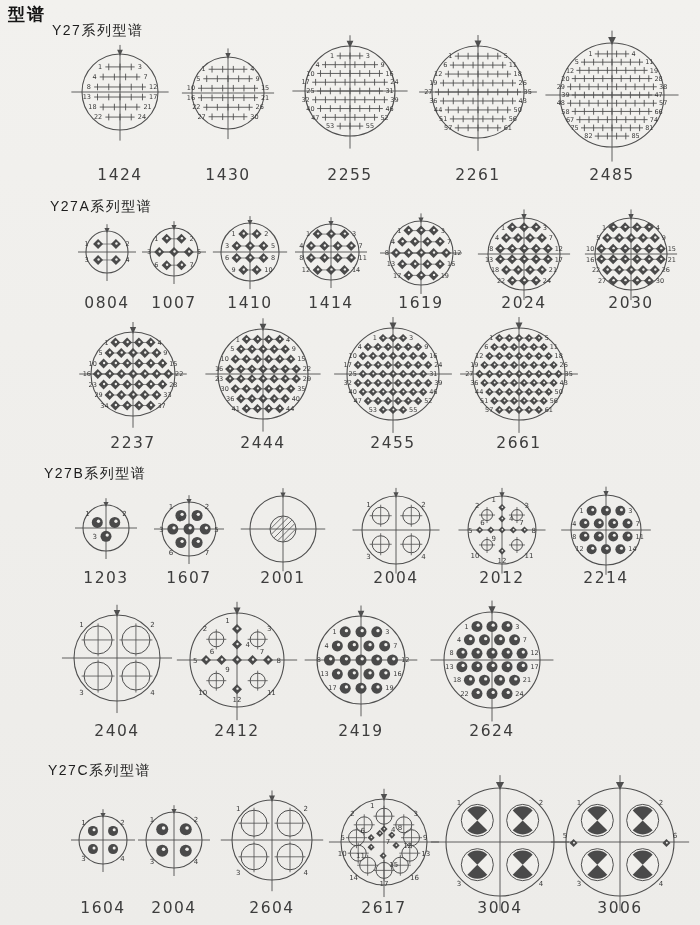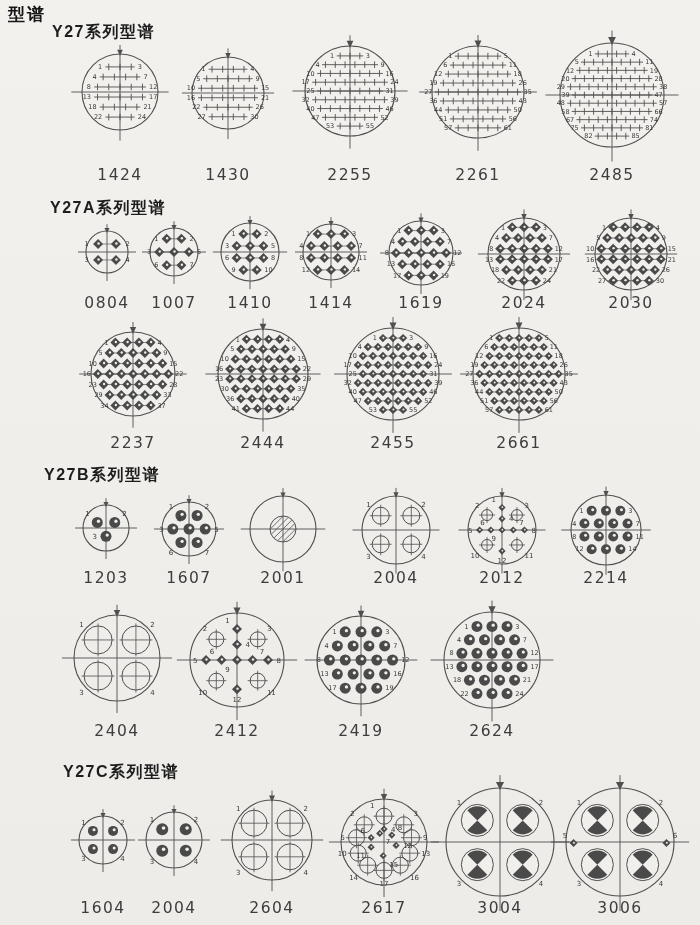--- a/index.html
+++ b/index.html
@@ -1,20 +1,20 @@
 <!DOCTYPE html>
 <html><head>
 <meta charset="utf-8">
 <style>
   html,body{margin:0;padding:0}
   body{background:#c9c7c2;font-family:"Liberation Sans","DejaVu Sans",sans-serif}
   #page{position:relative;width:700px;height:925px;margin:0 auto;overflow:hidden;
         background:linear-gradient(180deg,#f2f1ee 0%,#efeeeb 55%,#edecE9 100%)}
   #title{position:absolute;left:8px;top:3px;font-size:17px;font-weight:bold;color:#161616;letter-spacing:2px}
-  .sec-header{position:absolute;font-size:16px;font-weight:bold;color:#1d1d1d;letter-spacing:1.5px;white-space:nowrap}
+  .sec-header{position:absolute;font-size:14px;font-weight:normal;color:#1d1d1d;letter-spacing:1.5px;white-space:nowrap}
   #art{position:absolute;left:0;top:0}
   #art text{font-family:"DejaVu Sans","Liberation Sans",sans-serif}
   .clabel{letter-spacing:1.5px}
 </style>
 </head>
 <body>
 
 <div id="page">
   <div id="title">型谱</div>
   <svg id="art" width="700" height="925" viewBox="0 0 700 925">
@@ -1847,14 +1847,14 @@
         <text x="-52.839999999999996" y="-4.32" font-size="7" text-anchor="end" fill="#383838">5</text>
         <path d="M46.44 -2.92L50.44 1.08L46.44 5.08L42.44 1.08Z" fill="#4a4a4a"></path>
         <circle cx="46.839999999999996" cy="0.68" r="0.96" fill="#f0efec"></circle>
         <text x="52.839999999999996" y="-4.32" font-size="7" text-anchor="start" fill="#383838">6</text>
       </g>
       <text x="620" y="913" font-size="15.5" text-anchor="middle" fill="#3d3d3d" class="clabel">3006</text>
     </svg>
 <div class="sec-header" style="left: 52px; top: 22px;">Y27系列型谱</div>
     <div class="sec-header" style="left: 50px; top: 198px;">Y27A系列型谱</div>
     <div class="sec-header" style="left: 44px; top: 465px;">Y27B系列型谱</div>
-    <div class="sec-header" style="left: 63px; top: 762px;">Y27C系列型谱</div>
+    <div class="sec-header" style="left: 48px; top: 762px;">Y27C系列型谱</div>
   </div>
 
 </body></html>

